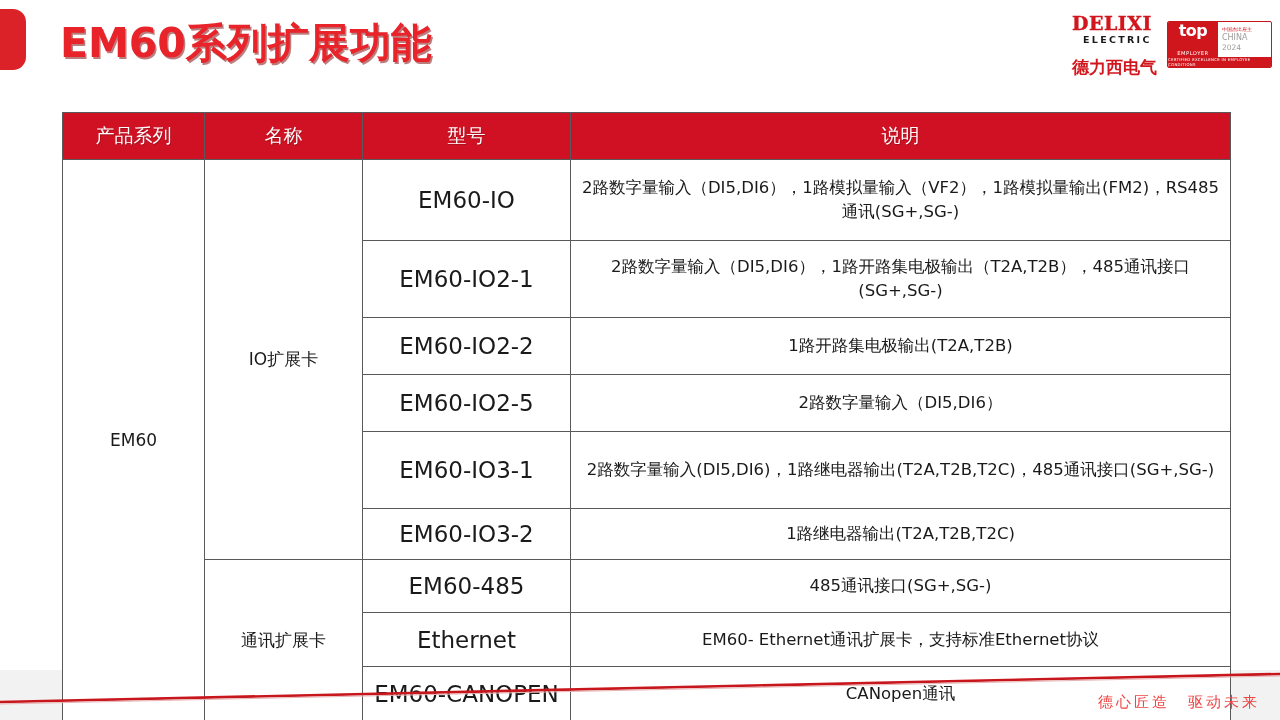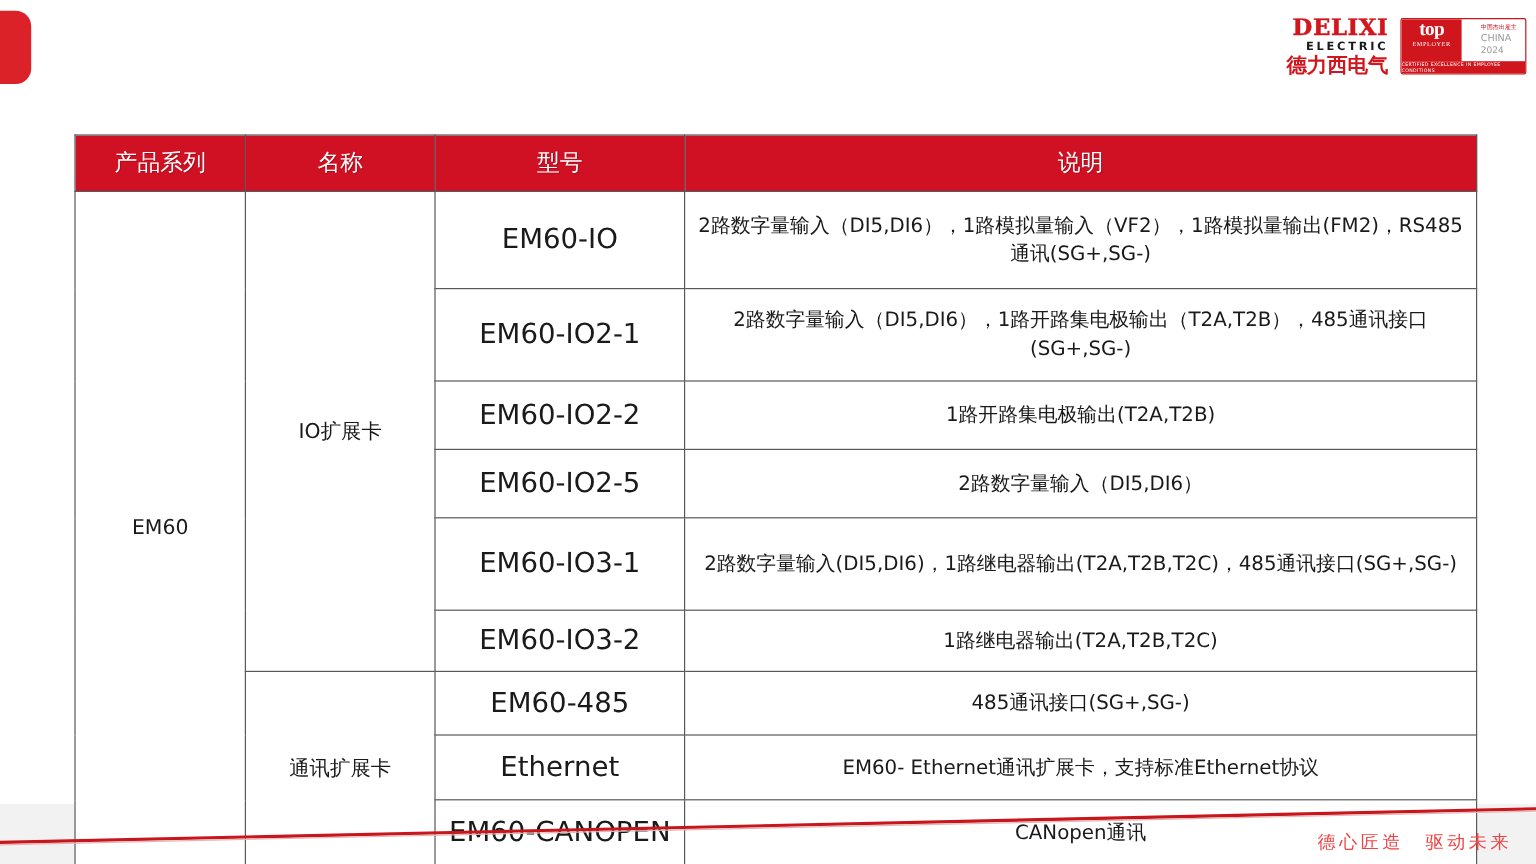--- a/index.html
+++ b/index.html
@@ -57,21 +57,21 @@
     position: absolute;
     right: 8px;
     top: 14px;
     display: flex;
     align-items: center;
     gap: 10px;
   }
   .delixi-logo {
     display: flex;
     flex-direction: column;
-    align-items: flex-end;
+    align-items: flex-start;
     line-height: 1;
   }
   .dlx-word {
     font-size: 19px;
     font-weight: bold;
     color: #d2161d;
     letter-spacing: 0.5px;
     font-family: "DejaVu Serif", "Liberation Serif", serif;
     -webkit-text-stroke: 0.4px #d2161d;
   }
@@ -81,21 +81,21 @@
     color: #1a1a1a;
     letter-spacing: 2.3px;
     margin-top: 2px;
     margin-left: 11px;
   }
   .dlx-cn {
     font-size: 17px;
     font-weight: bold;
     color: #d2161d;
     letter-spacing: 0px;
-    margin-top: 2px;
+    margin-top: 14px;
     font-family: "DejaVu Sans", "Liberation Sans", sans-serif;
   }
 
   .top-badge {
     width: 103px;
     height: 45px;
     border: 1.2px solid #c8161d;
     border-radius: 2px;
     display: flex;
     flex-direction: column;
@@ -106,41 +106,40 @@
     flex: 1;
     display: flex;
   }
   .tb-left {
     width: 50px;
     background: #d0161d;
     color: #ffffff;
     display: flex;
     flex-direction: column;
     align-items: center;
-    justify-content: flex-start;
+    justify-content: space-between;
     padding: 1px 0;
-    font-family: Liberation Serif, serif;
   }
   .tb-top {
     font-size: 16px;
     font-weight: bold;
     line-height: 1;
     letter-spacing: -0.5px;
   }
   .tb-emp {
     font-size: 5.2px;
     letter-spacing: 0.5px;
     margin-top: 1px;
   }
   .tb-right {
     flex: 1;
     display: flex;
     flex-direction: column;
     justify-content: center;
-    padding-left: 16px;
+    padding-left: 4px;
     color: #8c8c8c;
   }
   .tb-cn { font-size: 5px; color: #d0161d; line-height: 1.3; }
   .tb-country { font-size: 8px; color: #9b9b9b; line-height: 1.3; }
   .tb-year { font-size: 7.5px; color: #9b9b9b; line-height: 1.3; }
   .tb-foot {
     height: 10px;
     background: #d0161d;
     color: #ffffff;
     font-size: 3.9px;
@@ -215,20 +214,21 @@
     white-space: nowrap;
   }
 </style>
 </head>
 <body>
 
 <div class="slide">
   <div class="bg-tint"></div>
 
   <div class="accent-bar"></div>
+  <div class="slide-title">EM60系列扩展功能</div>
 
   <div class="logo-zone">
     <div class="delixi-logo">
       <div class="dlx-word">DELIXI</div>
       <div class="dlx-sub">ELECTRIC</div>
       <div class="dlx-cn">德力西电气</div>
     </div>
 
     <div class="top-badge">
       <div class="tb-main">

